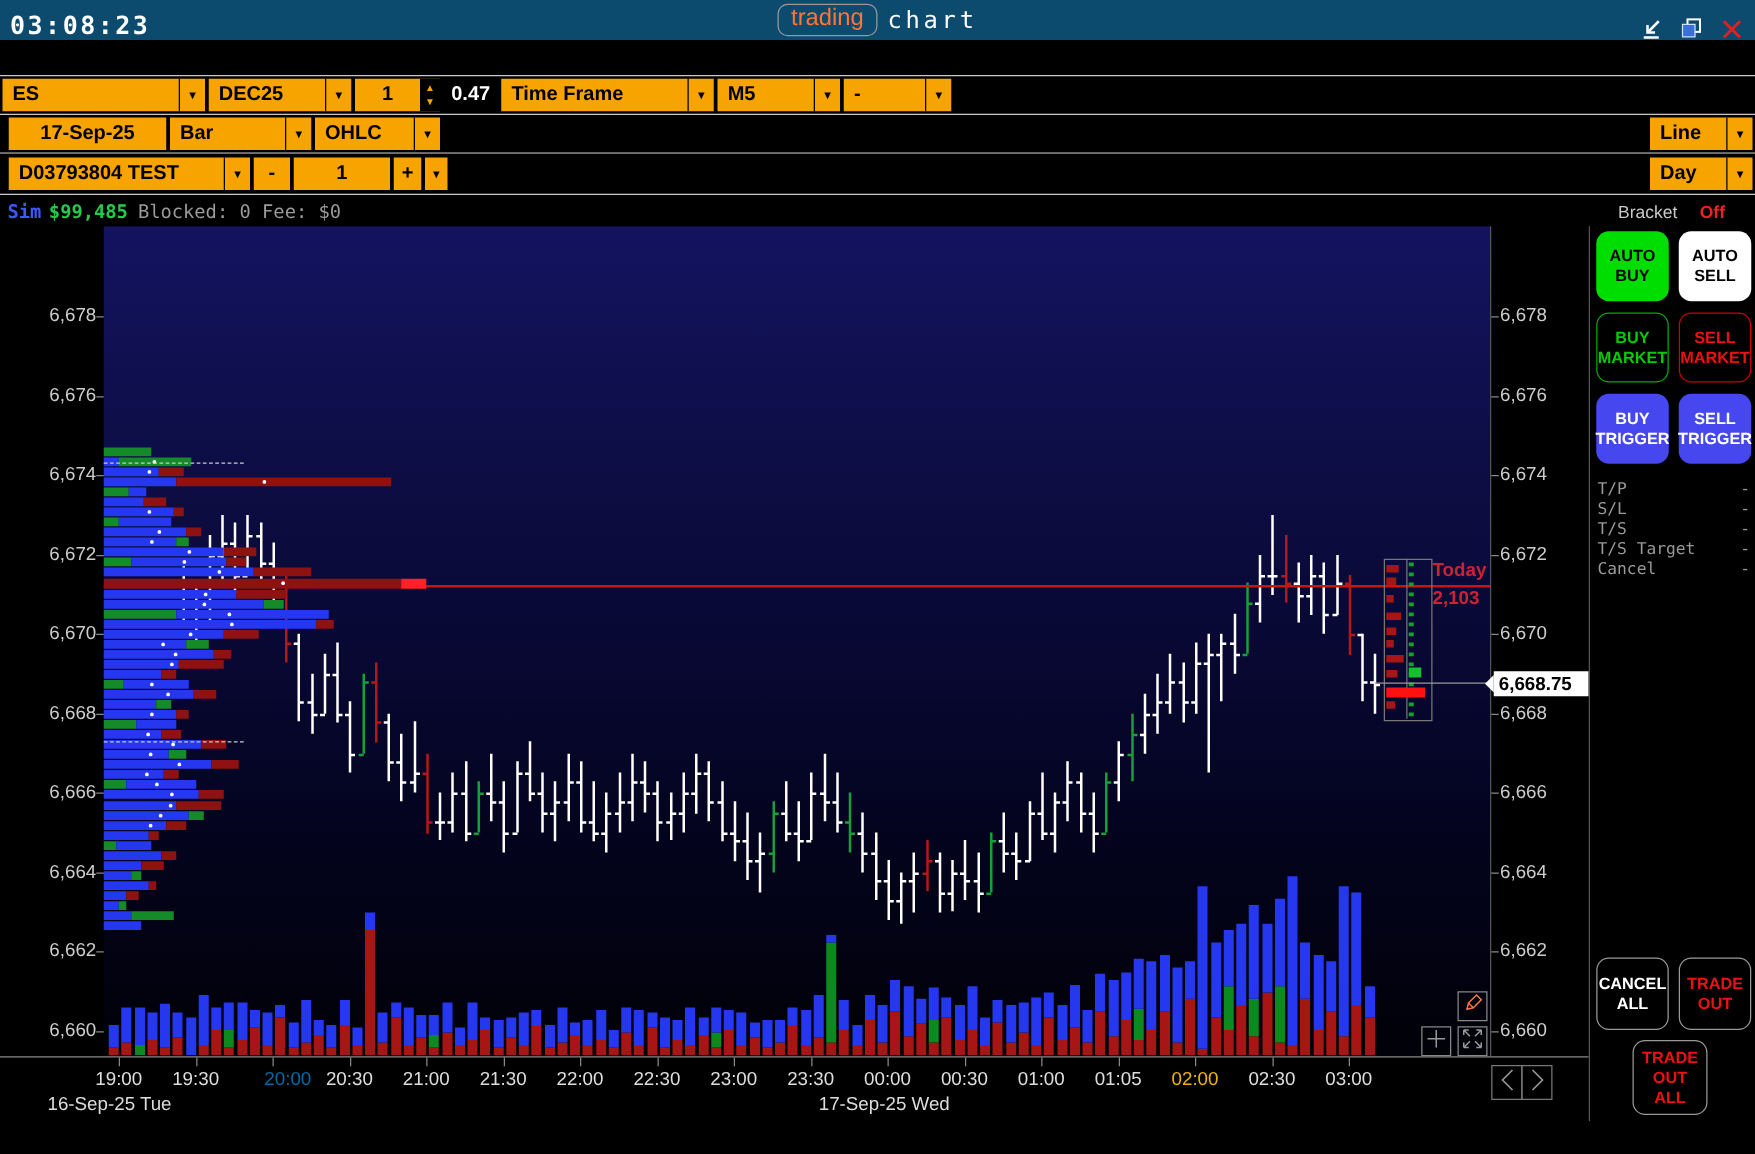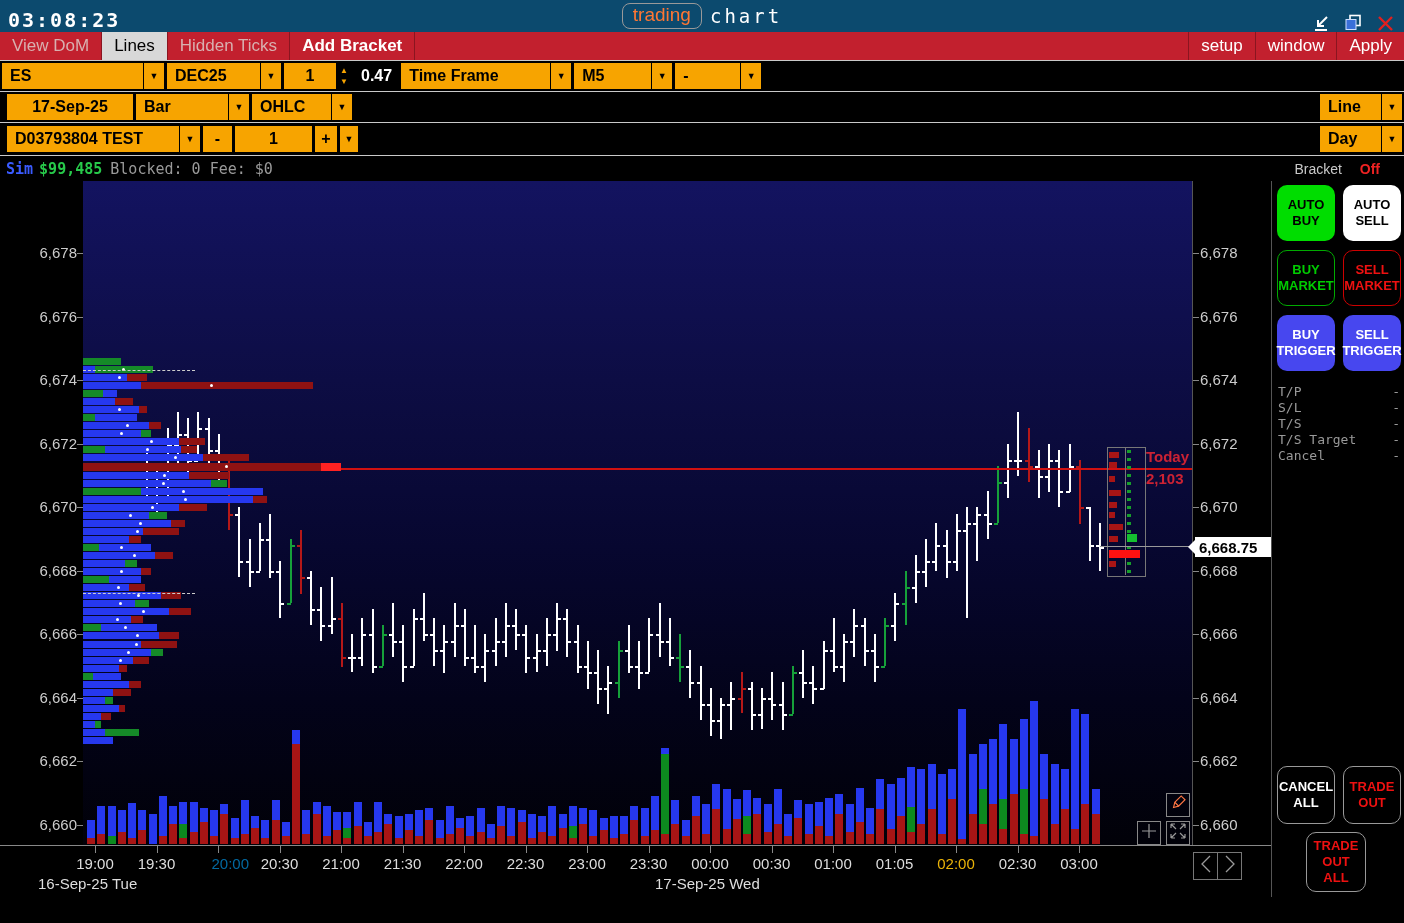--- a/index.html
+++ b/index.html
@@ -115,30 +115,20 @@
           </svg>
       </span>
       <span class="wbtn">
         <svg width="17" height="17" viewBox="0 0 17 17">
             <path d="M2 2 L15 15 M15 2 L2 15" stroke="#e02020" stroke-width="2.4"></path>
           </svg>
       </span>
     </div>
   </div>
 
-  <div id="menubar" class="abs">
-    <span class="mitem">View DoM</span>
-    <span class="mitem active">Lines</span>
-    <span class="mitem">Hidden Ticks</span>
-    <span class="mitem bright">Add Bracket</span>
-    <span id="menuspacer"></span>
-    <span class="mitem rt">setup</span>
-    <span class="mitem rt">window</span>
-    <span class="mitem rt">Apply</span>
-  </div>
 
   <div id="row1" class="abs tbrow">
     <div class="ctl" style="width:162px">
       <span class="ctl-label">ES</span>
       <span class="ctl-arrow">▼</span>
     </div>
     <div class="ctl" style="width:114px">
       <span class="ctl-label">DEC25</span>
       <span class="ctl-arrow">▼</span>
     </div>

